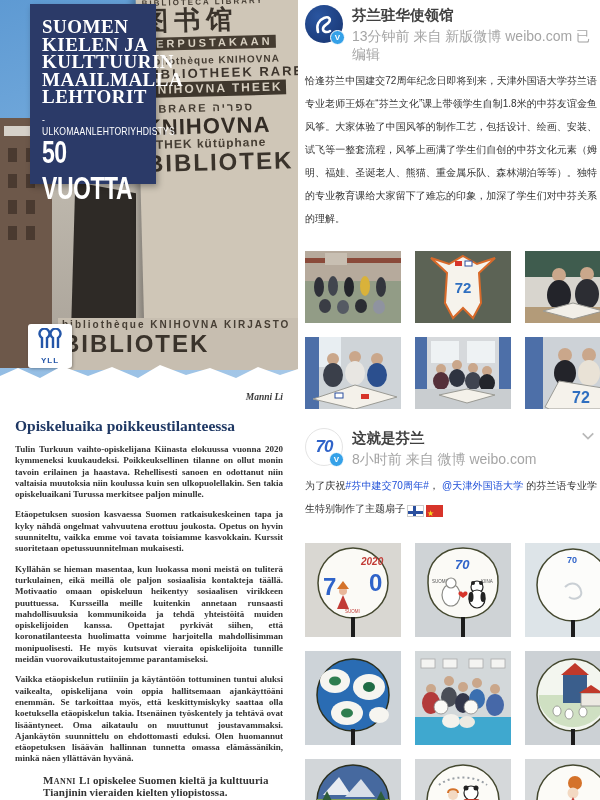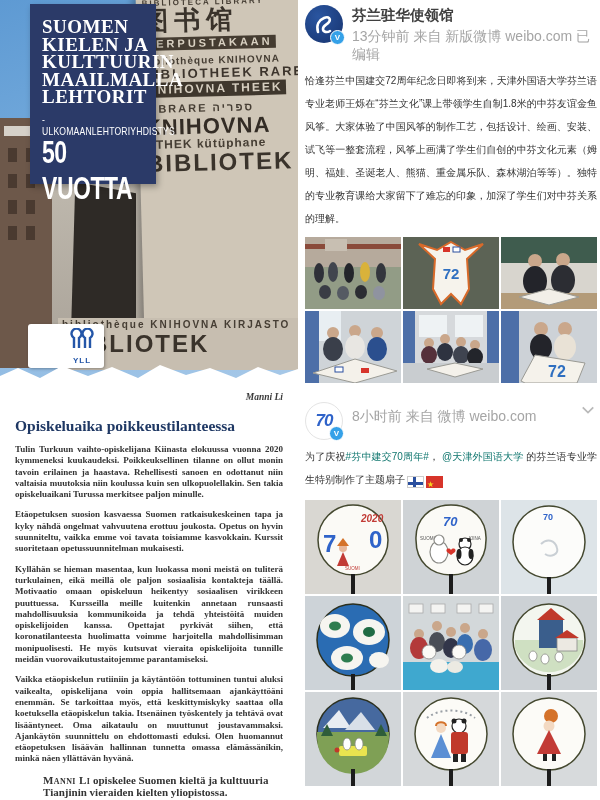--- a/index.html
+++ b/index.html
@@ -40,21 +40,21 @@
 
   #title-box{position:absolute;left:30px;top:4px;width:126px;height:180px;background:#2b3a68;
              padding:14px 0 0 12px;box-sizing:border-box;box-shadow:2px 3px 6px rgba(0,0,0,.3);}
   .ptitle{font-family:"Liberation Serif",serif;font-weight:bold;color:#fff;
           font-size:19px;line-height:17.5px;letter-spacing:.5px;}
   #psub{color:#fff;font-size:8.6px;margin-top:9px;letter-spacing:.2px;
         transform:scaleY(1.25);transform-origin:left;}
   #p50{color:#fff;font-size:25px;font-weight:bold;margin-top:6px;letter-spacing:-.5px;
        transform:scaleY(1.25) scaleX(.92);transform-origin:left;}
   #yll-box{position:absolute;left:28px;top:324px;width:44px;height:44px;background:#fff;
-           border-radius:3px;text-align:center;box-shadow:1px 1px 3px rgba(0,0,0,.3);padding-left:32px;}
+           border-radius:3px;text-align:center;box-shadow:1px 1px 3px rgba(0,0,0,.3);}
   #yll-mark{margin:4px auto 0;width:28px;height:24px;}
   #yll-text{color:#2456a8;font-size:8px;font-weight:bold;letter-spacing:1px;}
   #poster-tear{position:absolute;left:0;top:360px;width:298px;height:26px;}
 
   
   #article{position:absolute;left:15px;top:392px;width:268px;color:#343434;
            font-family:"Liberation Serif",serif;}
   .credit{text-align:right;font-style:italic;font-weight:bold;font-size:9.5px;color:#3a3a3a;}
   .art-h{color:#1f3864;font-weight:bold;font-size:15.5px;margin:15px 0 0;}
   .art-p{font-size:9px;line-height:11.3px;text-align:justify;margin:9px 0 0;font-weight:bold;}
@@ -70,22 +70,22 @@
   .av1{background:radial-gradient(circle at 35% 30%,#2a55a0,#17336e);}
   .av2{background:#fff;border:1px solid #e4e4e4;box-sizing:border-box;text-align:center;}
   .av2 .seventy{color:#2f63c9;font-weight:bold;font-size:17px;line-height:36px;font-style:italic;letter-spacing:-1px;}
   .vbadge{position:absolute;right:-2px;bottom:-2px;width:13px;height:13px;border-radius:50%;
           background:#35a1e8;border:1.5px solid #fff;color:#fff;font-size:8px;font-weight:bold;
           line-height:13px;text-align:center;}
   .hd-texts{margin-left:9px;padding-top:2px;}
   .author{font-size:14.5px;font-weight:bold;color:#404040;line-height:17px;}
   .meta{font-size:14px;color:#a5a5a5;margin-top:4px;}
   .post-text{font-size:10px;line-height:23px;color:#333;text-align:justify;margin-top:5px;}
-  .blue{color:#0f766e;margin-top:32px;}
-  .pgrid{display:grid;grid-template-columns:repeat(3,96px);gap:2px;margin-top:7px;}
+  .blue{color:#1d4ed8;margin-top:32px;}
+  .pgrid{display:grid;grid-template-columns:repeat(3,96px);gap:14px;margin-top:21px;}
   .tile{overflow:hidden;background:#d8d8d8;}
   .tile svg{display:block;}
   .chev{position:absolute;right:2px;top:8px;width:14px;height:10px;}
   .flagrow{display:inline-block;vertical-align:-2px;}
   .flag{display:inline-block;width:17px;height:12px;margin-left:2px;position:relative;vertical-align:middle;}
   .flag-fi{background:#fff;border:.5px solid #ccc;box-sizing:border-box;}
   .flag-fi::before{content:"";position:absolute;left:4.5px;top:0;width:3px;height:100%;background:#2a4f9e;}
   .flag-fi::after{content:"";position:absolute;left:0;top:4.5px;width:100%;height:3px;background:#2a4f9e;}
   .flag-cn{background:#d7342a;}
   .flag-cn::before{content:"★";position:absolute;left:1px;top:-3px;color:#f7d51d;font-size:8px;}
@@ -270,20 +270,21 @@
     </div>
   </div>
 
   <div style="margin-top:14px;">
     <div class="post-header">
       <div class="avatar av2">
         <div class="seventy">70</div>
         <span class="vbadge">V</span>
       </div>
       <div class="hd-texts">
+        <div class="author">这就是芬兰</div>
         <div class="meta">8小时前  来自 微博 weibo.com</div>
       </div>
       <svg class="chev" viewBox="0 0 16 10">
         <path d="M2 2 L8 8 L14 2" fill="none" stroke="#b9b9b9" stroke-width="2"></path>
       </svg>
     </div>
 
     <div class="post-text">
       <span>为了庆祝</span><span class="blue">#芬中建交70周年#</span><span>， </span><span class="blue">@天津外国语大学</span><span> 的芬兰语专业学生特别制作了主题扇子</span><span class="flagrow"><span class="flag flag-fi"></span><span class="flag flag-cn"></span></span>
     </div>

